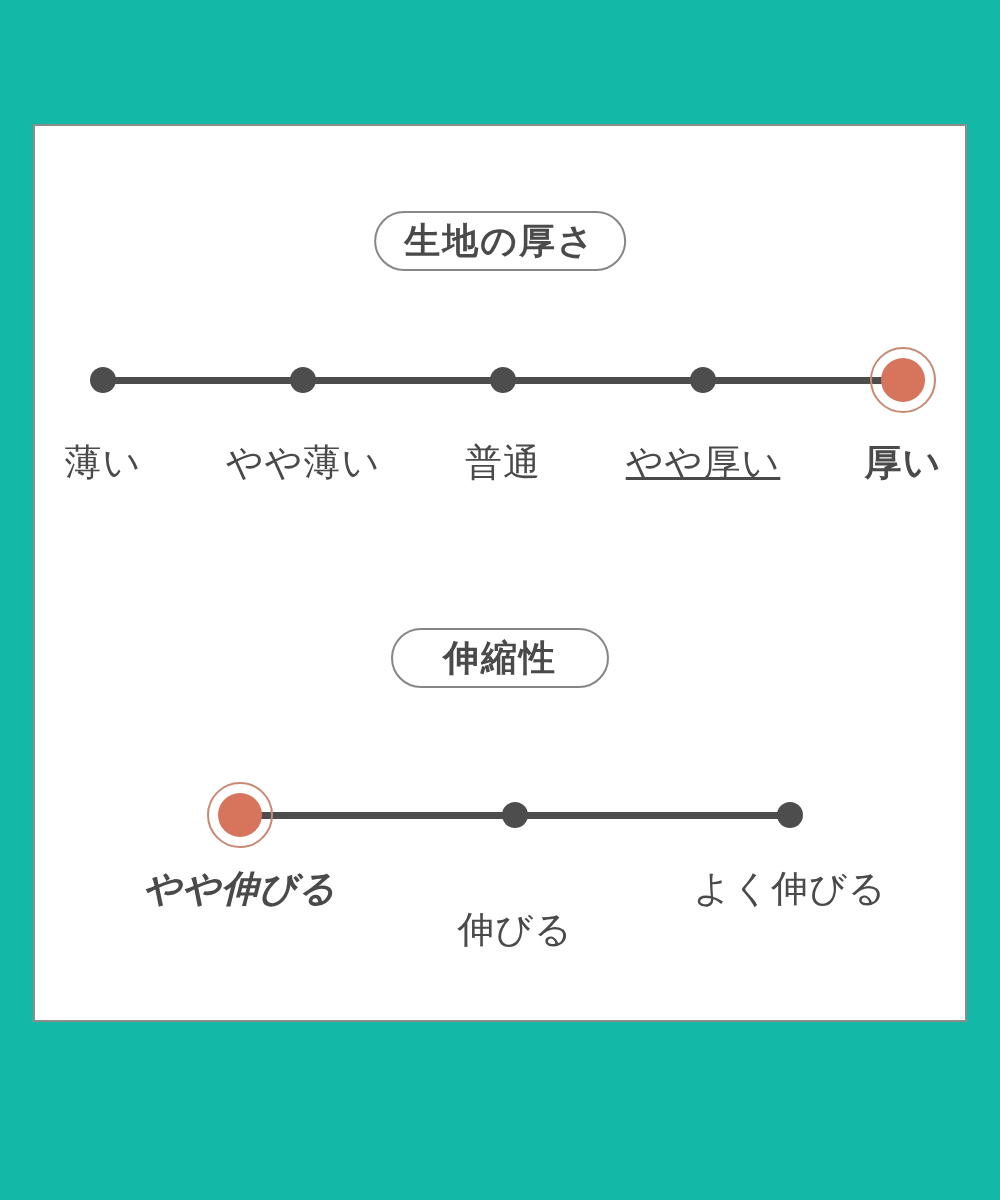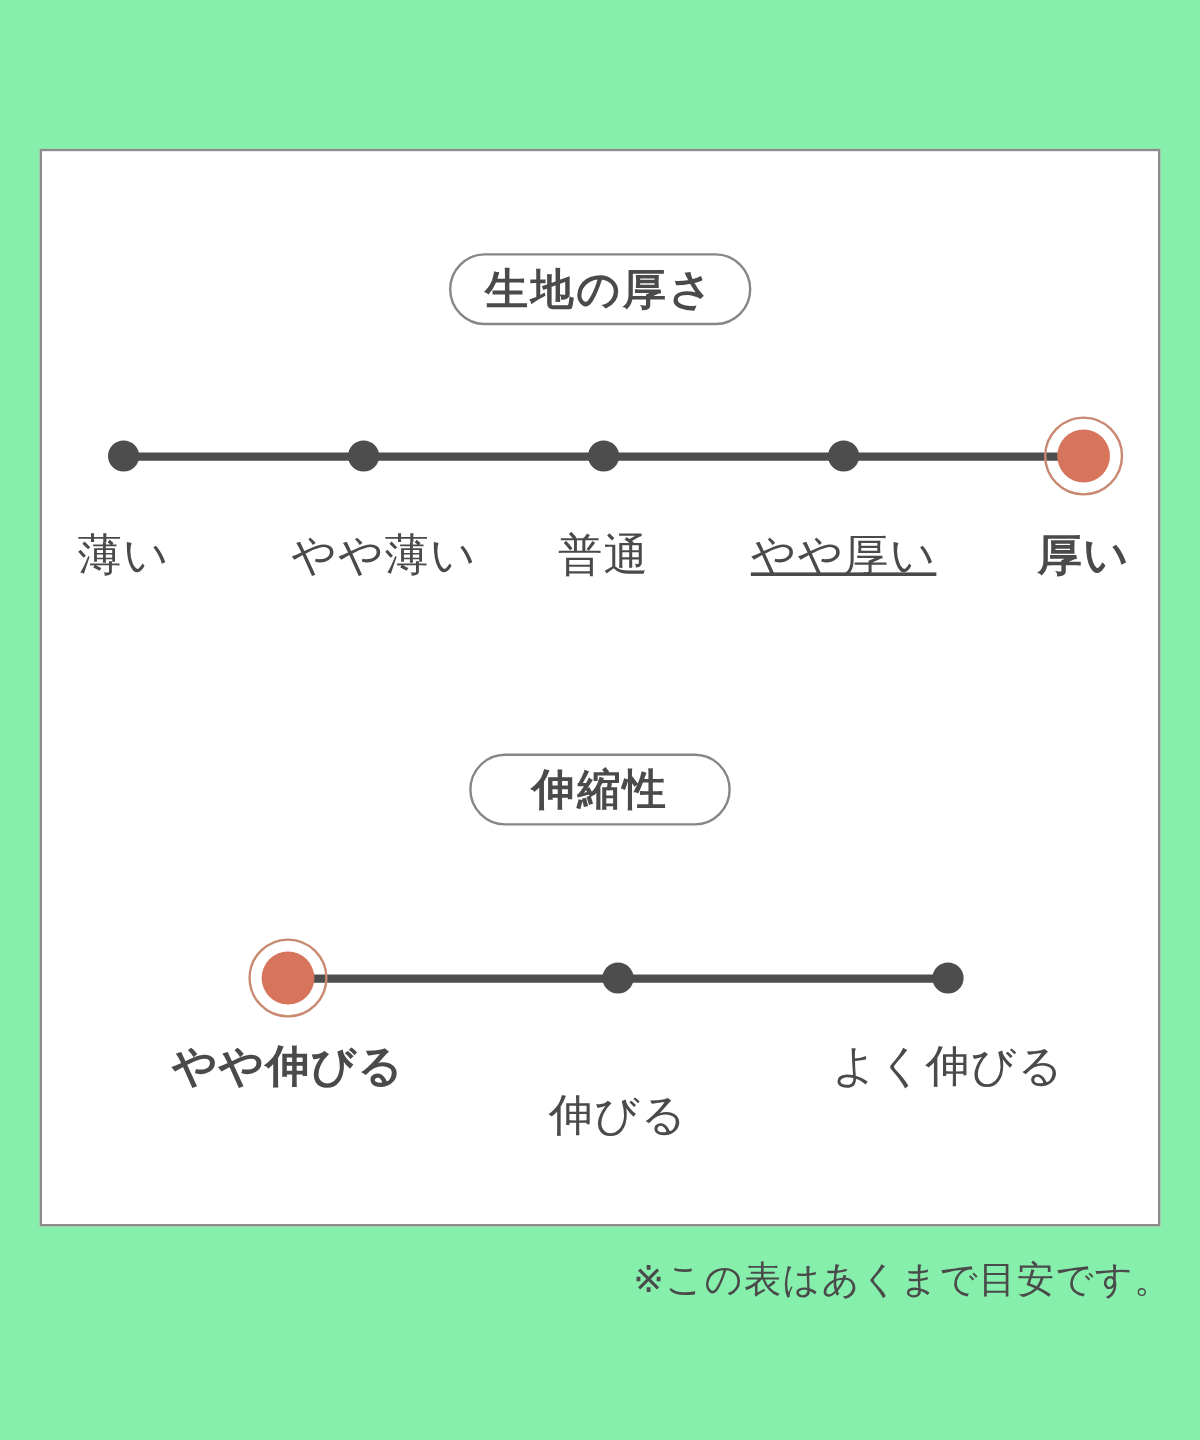--- a/index.html
+++ b/index.html
@@ -1,17 +1,17 @@
 <!DOCTYPE html>
 <html style="--accent: #d6755b; --accent-ring: #c98871; --track: #4d4d4d; --text: #4a4a4a; --pill-border: #868686; --frame-border: #8c8c8c;"><head>
 <meta charset="utf-8">
 <style>
   html,body{margin:0;padding:0;background:#ffffff;}
   body{font-family:"Liberation Sans","DejaVu Sans",sans-serif;}
-  .canvas{position:relative;width:1000px;height:1200px;background:#86efac;overflow:hidden;margin:0 auto;}
+  .canvas{position:relative;width:1000px;height:1200px;background:#14b8a6;overflow:hidden;margin:0 auto;}
   .frame{position:absolute;left:33px;top:124px;width:934px;height:898px;
          border:2px solid var(--frame-border,#8c8c8c);box-sizing:border-box;background:#ffffff;}
   .pill{position:absolute;left:50%;transform:translateX(-50%);
         min-width:218px;height:60px;box-sizing:border-box;
         border:2px solid var(--pill-border,#868686);border-radius:32px;
         display:flex;align-items:center;justify-content:center;
         padding:0 28px;background:#ffffff;}
   .pill span{font-size:36px;font-weight:600;color:var(--text,#4a4a4a);
         letter-spacing:2px;white-space:nowrap;line-height:1;}
   .track{position:absolute;height:7px;border-radius:3.5px;background:var(--track,#4d4d4d);}
@@ -32,36 +32,35 @@
 <div class="canvas">
   <div class="frame"></div>
   <div id="scales-root">
       <div class="pill" style="top: 211px;">
         <span>生地の厚さ</span>
       </div>
       <div class="track" style="left: 103px; top: 376.5px; width: 800px;"></div>
       <div class="dot" style="left: 90px; top: 367px;"></div>
       <div class="scale-label" style="left: 103px; top: 443px;">薄い</div>
       <div class="dot" style="left: 290px; top: 367px;"></div>
-      <div class="scale-label" style="left: 320px; top: 443px;">やや薄い</div>
+      <div class="scale-label" style="left: 303px; top: 443px;">やや薄い</div>
       <div class="dot" style="left: 490px; top: 367px;"></div>
       <div class="scale-label" style="left: 503px; top: 443px; text-align: right;">普通</div>
       <div class="dot" style="left: 690px; top: 367px;"></div>
       <div class="scale-label" style="left: 703px; top: 443px; text-decoration: underline;">やや厚い</div>
       <div class="ring" style="left: 870px; top: 347px;">
         <div class="dot-selected"></div>
       </div>
       <div class="scale-label selected" style="left: 903px; top: 443px; text-align: right;">厚い</div>
       <div class="pill" style="top: 628px;">
         <span>伸縮性</span>
       </div>
       <div class="track" style="left: 240px; top: 811.5px; width: 550px;"></div>
       <div class="ring" style="left: 207px; top: 782px;">
         <div class="dot-selected"></div>
       </div>
-      <div class="scale-label selected" style="left: 240px; top: 869px;">やや伸びる</div>
+      <div class="scale-label selected" style="left: 240px; top: 869px; font-style: italic;">やや伸びる</div>
       <div class="dot" style="left: 502px; top: 802px;"></div>
       <div class="scale-label" style="left: 515px; top: 869px; margin-top: 41px;">伸びる</div>
       <div class="dot" style="left: 777px; top: 802px;"></div>
-      <div class="scale-label" style="left: 790px; top: 869px;">よく伸びる</div>
+      <div class="scale-label" style="left: 790px; top: 869px; font-family: Liberation Serif, serif;">よく伸びる</div>
     </div>
-  <div class="note">※この表はあくまで目安です。</div>
 </div>
 
 </body></html>

